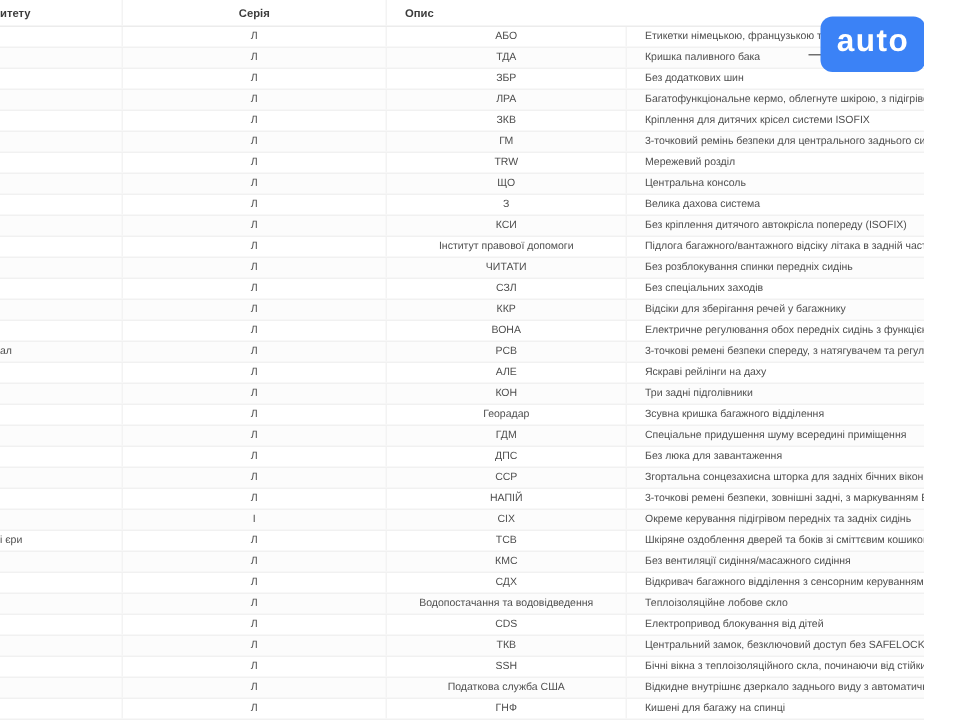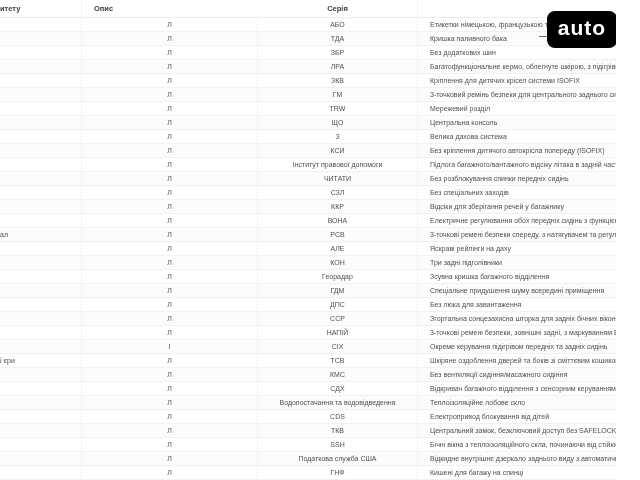--- a/index.html
+++ b/index.html
@@ -86,22 +86,22 @@
   }
 </style>
 </head>
 <body>
 
 <div class="screen">
 
   <div class="options-table">
     <div class="thead">
       <div class="th col-priority">итету</div>
+      <div class="th col-series">Серія</div>
       <div class="th col-description">Опис</div>
-      <div class="th col-series">Серія</div>
     </div>
     <div class="tbody">
         <div class="tr">
       <div class="td col-priority"></div>
       <div class="td col-origin">Л</div>
       <div class="td col-series">АБО</div>
       <div class="td col-description">Етикетки німецькою, французькою та голландською</div>
     </div>
         <div class="tr">
       <div class="td col-priority"></div>
@@ -293,20 +293,20 @@
       <div class="td col-priority"></div>
       <div class="td col-origin">Л</div>
       <div class="td col-series">ГНФ</div>
       <div class="td col-description">Кишені для багажу на спинці</div>
     </div>
       </div>
   </div>
 
   <div class="logo">
     <div class="logo-line"></div>
-    <div class="logo-auto" style="background: #000000;">auto</div>
+    <div class="logo-auto" style="background: #3b82f6;">auto</div>
     <div class="logo-ria" style="background: rgb(76, 125, 151);">
       <div class="logo-star">★</div>
       <div class="logo-ria-text">RIA</div>
     </div>
   </div>
 
 </div>
 
 </body></html>

